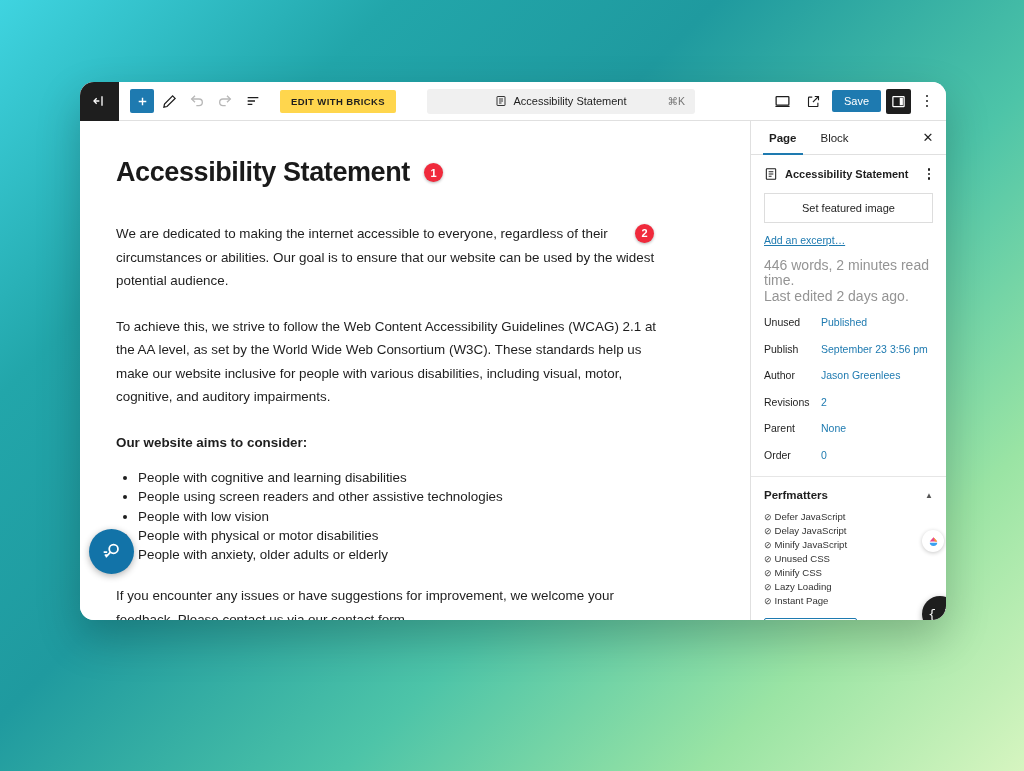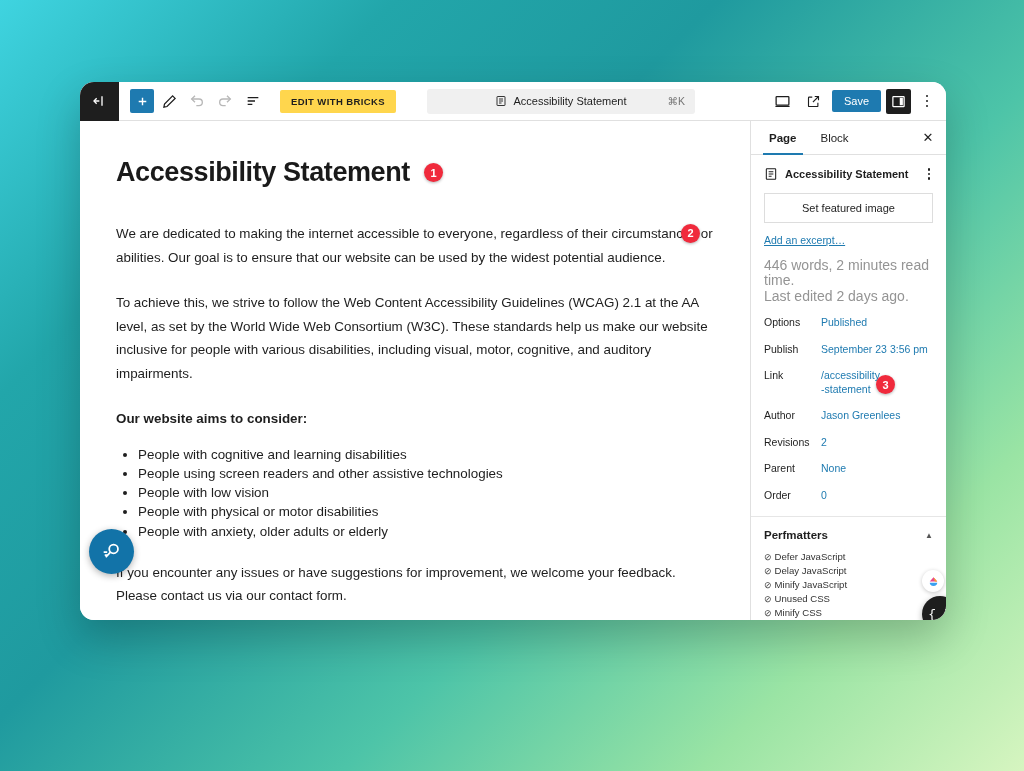--- a/index.html
+++ b/index.html
@@ -178,20 +178,21 @@
   }
   
   .sidebar {
     width: 196px;
     flex: 0 0 196px;
     background: #fff;
     border-left: 1px solid #e0e0e0;
     display: flex;
     flex-direction: column;
     overflow: hidden;
+    margin-left: 46px;
   }
   .sb-tabs {
     display: flex;
     align-items: center;
     height: 34px;
     border-bottom: 1px solid #e0e0e0;
     padding: 0 6px;
     position: relative;
     flex: 0 0 34px;
   }
@@ -466,31 +467,26 @@
         </div>
 
         <button class="featured-btn">Set featured image</button>
         <span class="excerpt-link">Add an excerpt…</span>
 
         <div class="meta-line">446 words, 2 minutes read time.</div>
         <div class="meta-line">Last edited 2 days ago.</div>
 
         <div class="meta-rows">
           <div class="meta-row">
-            <span class="meta-label">Options</span>
+            <span class="meta-label">Unused</span>
             <span class="meta-value">Published</span>
           </div>
           <div class="meta-row">
             <span class="meta-label">Publish</span>
             <span class="meta-value">September 23 3:56 pm</span>
-          </div>
-          <div class="meta-row">
-            <span class="meta-label">Link</span>
-            <span class="meta-value" style="max-width:62px;display:inline-block;word-break:break-all;">/accessibility-statement</span>
-            <span class="badge badge-3">3</span>
           </div>
           <div class="meta-row">
             <span class="meta-label">Author</span>
             <span class="meta-value">Jason Greenlees</span>
           </div>
           <div class="meta-row">
             <span class="meta-label">Revisions</span>
             <span class="meta-value">2</span>
           </div>
           <div class="meta-row">

